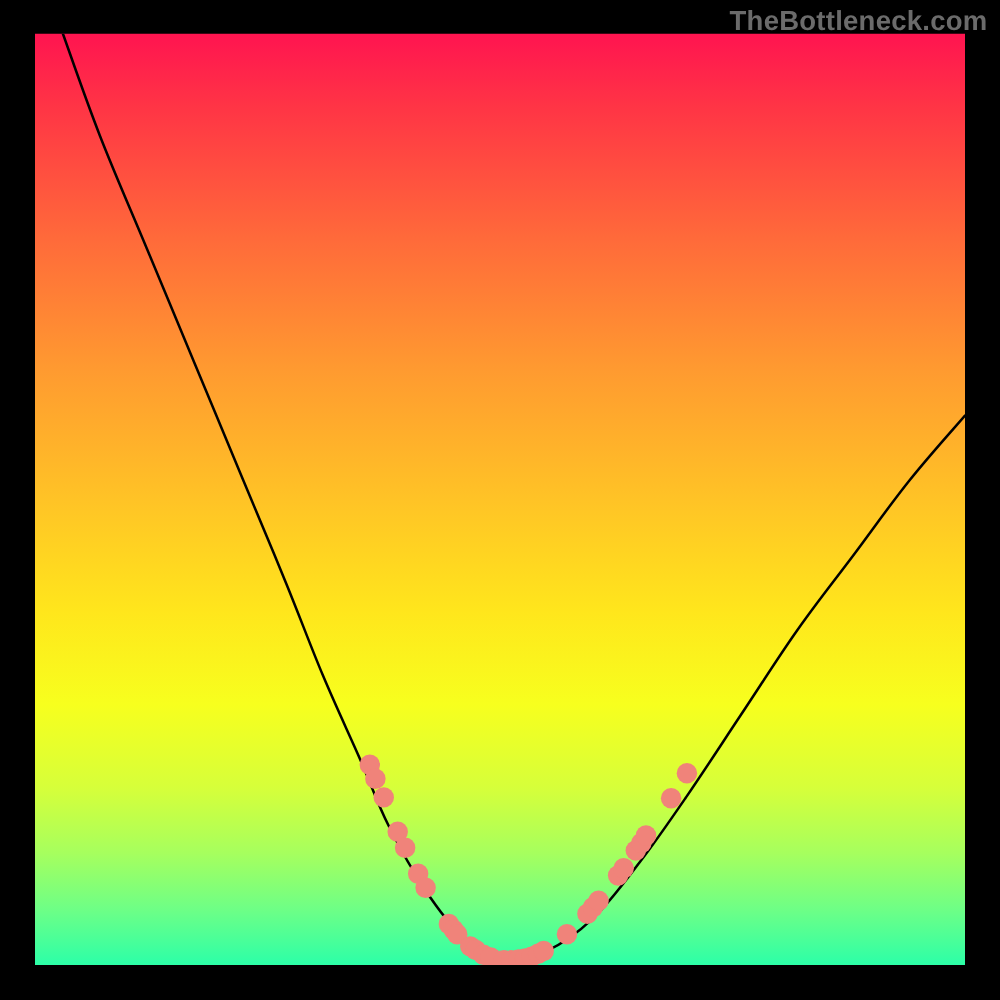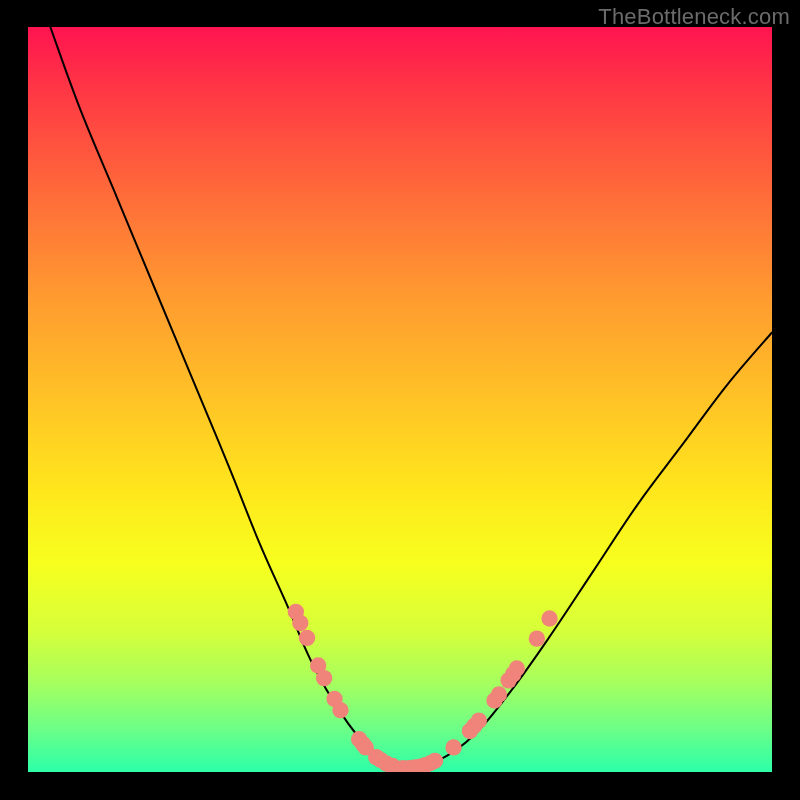--- a/index.html
+++ b/index.html
@@ -28,21 +28,21 @@
       #a6ff5e 88%,
       #6eff86 94%,
       #2cffa8 100%);
   }
   .watermark {
     position: absolute;
     top: 4px;
     right: 10px;
     font-family: Arial, Helvetica, sans-serif;
     font-size: 22px;
-    font-weight: 400;
+    font-weight: 700;
     color: #6b6b6b;
     letter-spacing: 0.2px;
     z-index: 5;
   }
   svg.plot {
     position: absolute;
     left: 28px;
     top: 27px;
     width: 744px;
     height: 745px;

